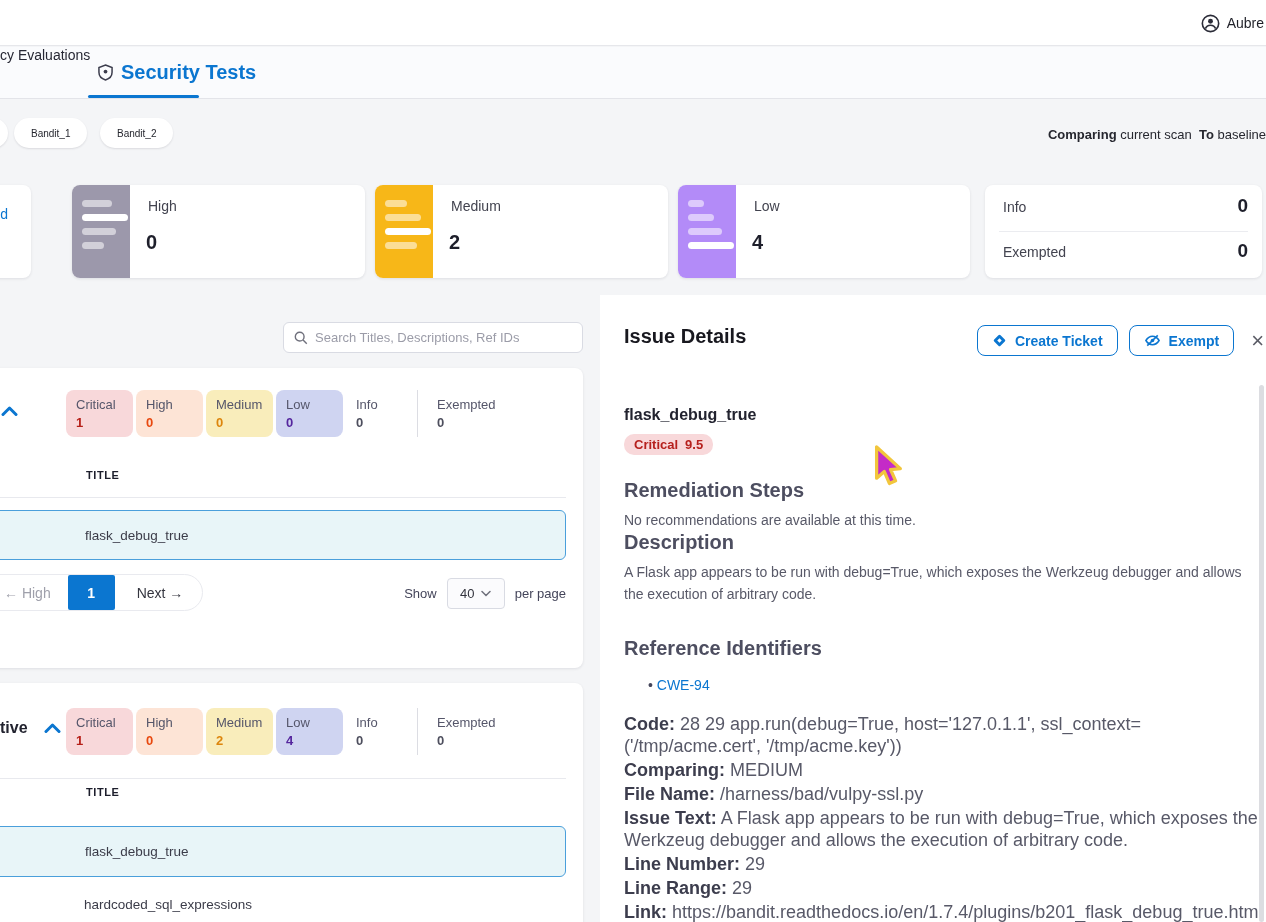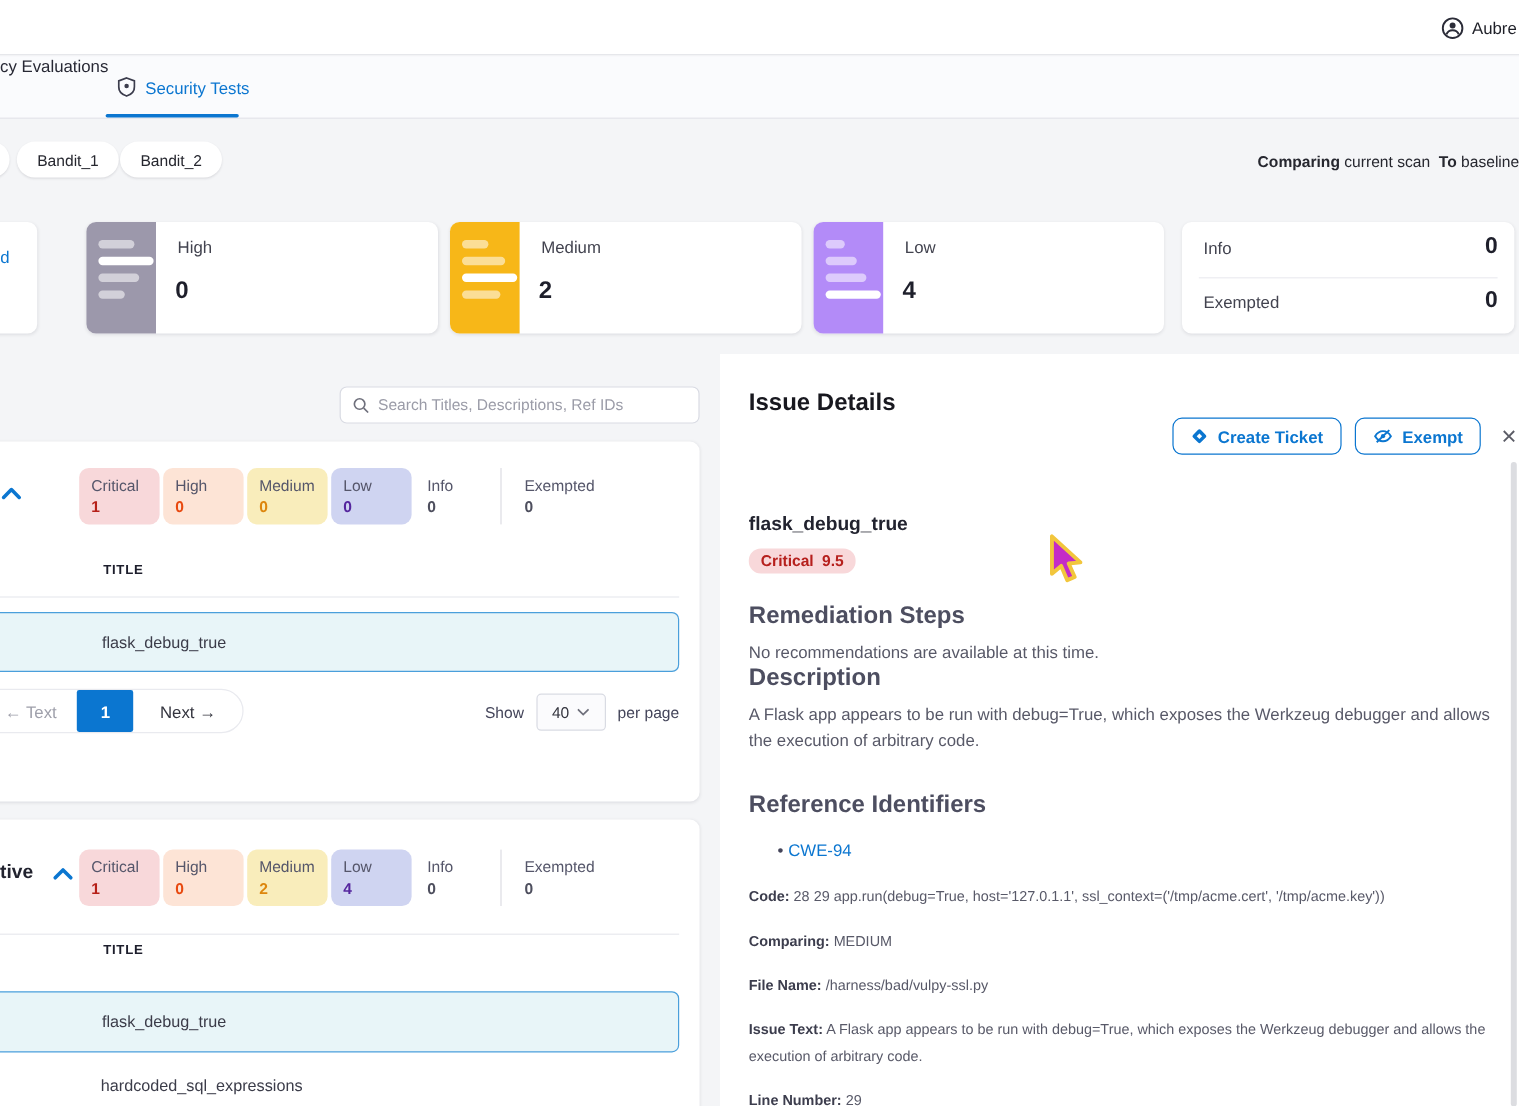--- a/index.html
+++ b/index.html
@@ -6,26 +6,26 @@
   html,body { width:1266px; height:922px; overflow:hidden; }
   body { font-family:"Liberation Sans", sans-serif; background:#f4f5f7; position:relative; color:#2b2c38; }
 
   
   .topbar { position:absolute; left:0; top:0; width:1266px; height:46px; background:#fff; border-bottom:1px solid #e6e7eb; }
   .userbox { position:absolute; right:2px; top:0; height:46px; display:flex; align-items:center; gap:7px; font-size:14px; color:#1f2028; }
 
   
   .tabbar { position:absolute; left:0; top:47px; width:1266px; height:52px; background:#fafbfd; border-bottom:1px solid #e3e4e9; }
   .tab-policy { position:absolute; left:0; top:0; height:100%; display:flex; align-items:flex-start; font-size:14px; color:#272834; }
-  .tab-security { position:absolute; left:98px; top:0; height:100%; display:flex; align-items:center; gap:8px; font-size:14px; font-weight:normal; color:#0b76d0; }
+  .tab-security { position:absolute; left:98px; top:0; height:100%; display:flex; align-items:center; gap:8px; font-size:20px; font-weight:bold; color:#0b76d0; }
   .tab-underline { position:absolute; left:88px; bottom:0; width:111px; height:3px; background:#0b76d0; border-radius:2px; }
 
   
   .chips-row { position:absolute; left:0; top:112px; width:1266px; height:44px; }
-  .chip { position:absolute; top:6px; height:30px; background:#fff; border-radius:15px; box-shadow:0 1px 2px rgba(30,30,50,.12); display:flex; align-items:center; padding:0 17px; font-size:13px; color:#26272f; }
+  .chip { position:absolute; top:6px; height:30px; background:#fff; border-radius:15px; box-shadow:0 1px 2px rgba(30,30,50,.12); display:flex; align-items:center; padding:0 17px; font-size:10px; color:#26272f; }
   .chip-partial { left:-26px; width:34px; }
   .chip-1 { left:14px; }
   .chip-2 { left:100px; }
   .compare { position:absolute; right:0; top:15px; font-size:13px; color:#26272f; white-space:nowrap; }
   .compare b { font-weight:bold; }
 
   
   .cards-row { position:absolute; left:0; top:185px; width:1266px; height:93px; }
   .scard { position:absolute; top:0; height:93px; background:#fff; border-radius:8px; box-shadow:0 1px 3px rgba(25,30,50,.10); }
   .scard-partial { left:-150px; width:181px; }
@@ -80,34 +80,34 @@
   
   .pg-wrap { position:absolute; left:0; top:206px; width:243px; height:37px; border:1px solid #e9eaef; border-radius:19px; background:#fff; display:flex; align-items:center; padding-left:43px; }
   .pg-prev { font-size:14px; color:#9fa0ab; }
   .pg-num { margin-left:17px; width:47px; height:35px; background:#0b76d0; color:#fff; font-size:14px; font-weight:bold; display:flex; align-items:center; justify-content:center; border-radius:2px; }
   .pg-next { margin-left:22px; font-size:14px; color:#34353f; }
   .pg-right { position:absolute; right:17px; top:210px; display:flex; align-items:center; gap:10px; font-size:13px; color:#44455a; }
   .pg-select { width:58px; height:31px; border:1px solid #d9dbe3; border-radius:4px; background:#fbfbfd; display:flex; align-items:center; justify-content:center; gap:7px; font-size:13px; color:#33343e; }
 
   
   .ip-inner { position:absolute; left:24px; top:30px; width:640px; }
-  .ip-head { display:flex; align-items:flex-start;flex-direction:column; }
+  .ip-head { display:flex; align-items:flex-start; }
   .ip-h1 { font-size:20px; font-weight:bold; color:#18181f; }
   .ip-actions { margin-left:auto; display:flex; align-items:center; gap:11px; }
   .btn { height:31px; border:1.5px solid #0b76d0; border-radius:8px; background:#fff; display:flex; align-items:center; gap:8px; padding:0 14px; font-size:14px; font-weight:bold; color:#0b76d0; }
   .close-x { font-size:22px; color:#5b5c66; margin-left:6px; line-height:28px; }
   .ip-title { margin-top:50px; font-size:16px; font-weight:bold; color:#22232f; }
   .sev-badge { margin-top:10px; display:inline-flex; align-items:center; gap:7px; height:21px; padding:0 10px; background:#f8d8da; border-radius:10px; font-size:13px; font-weight:bold; color:#b6201d; }
   .sec-h { font-size:20px; font-weight:bold; color:#4d4e60; }
   .sec-b { margin-top:7px; font-size:14px; color:#585968; line-height:22px; }
   .mt-rem { margin-top:24px; } .mt-desc { } .mt-ref { margin-top:32px; }
   .ref-li { margin-top:17px; margin-left:24px; font-size:14px; color:#0b76d0; }
   .ref-li::before { content:"•  "; color:#44455a; }
   .kvs { margin-top:20px; }
-  .kv { font-size:12px; color:#585968; line-height:22px; margin-top:15px; }
+  .kv { font-size:18px; color:#585968; line-height:22px; margin-top:2px; }
   .kv b { color:#3c3d4d; }
 
   
   .scroll-thumb { position:absolute; left:1259px; top:385px; width:5px; height:537px; background:#dcdde1; border-radius:3px; }
   .cursor { position:absolute; left:866px; top:444px; }
   .chev { display:inline-block; }
 </style>
 </head>
 <body>
 
@@ -290,21 +290,21 @@
         <div class="pl">Exempted</div>
         <div class="pv">0</div>
       </div>
   </div>
   <div class="thead" style="top:101px">TITLE</div>
   <div class="row-div" style="top:129px"></div>
   <div class="vrow selected" style="top:142px">
       <span>flask_debug_true</span>
     </div>
   <div class="pg-wrap">
-    <span class="pg-prev">← Text</span>
+    <span class="pg-prev">← High</span>
     <span class="pg-num">1</span>
     <span class="pg-next">Next →</span>
   </div>
   <div class="pg-right">
     <span>Show</span>
     <span class="pg-select">
       <span>40</span>
       <svg width="10" height="7" viewBox="0 0 10 7">
           <polyline points="1,1.5 5,5.5 9,1.5" fill="none" stroke="#6f707c" stroke-width="1.5" stroke-linecap="round"></polyline>
         </svg>

